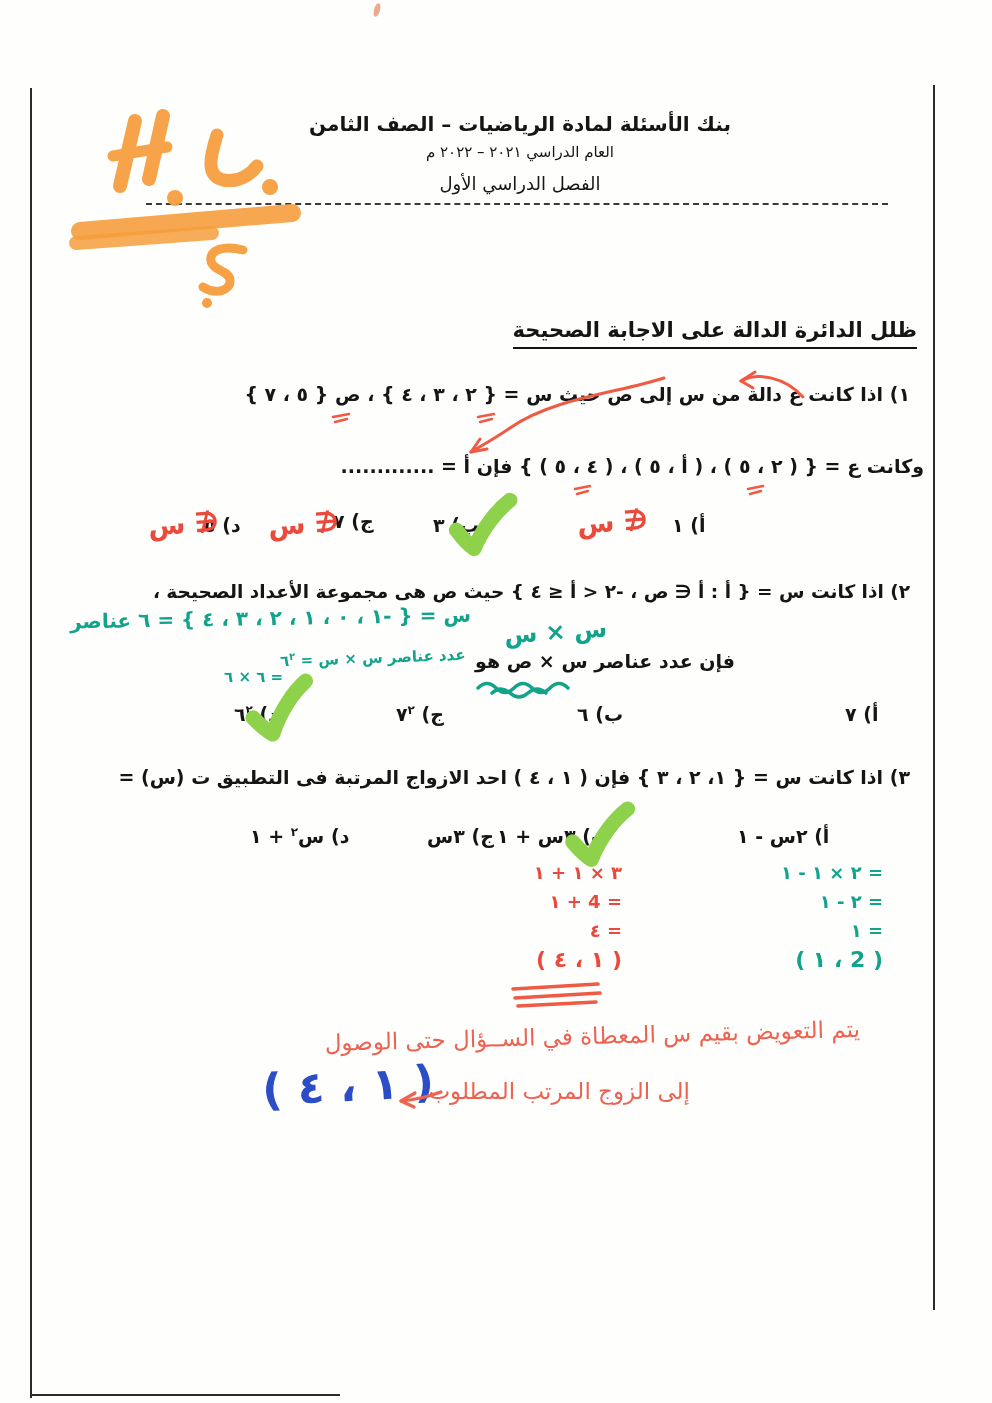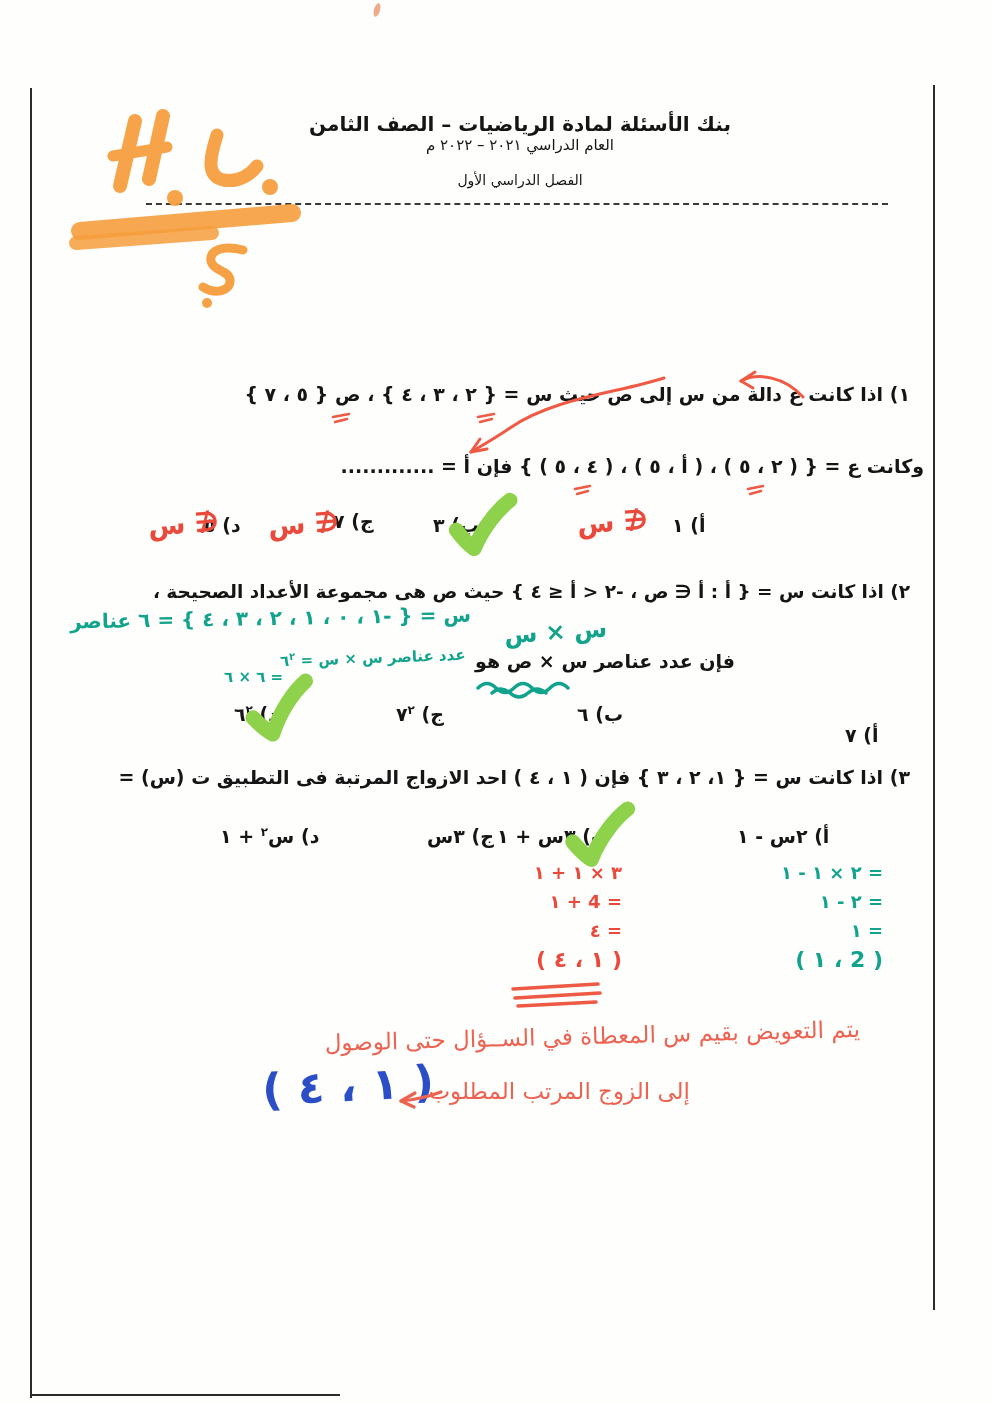--- a/index.html
+++ b/index.html
@@ -2,22 +2,22 @@
 <html lang="ar"><head>
 <meta charset="utf-8">
 <style>
   html,body{margin:0;padding:0;background:#ffffff;}
   #page{position:relative;width:992px;height:1403px;background:#fefefd;overflow:hidden;
         font-family:"DejaVu Sans",sans-serif;color:#151515;}
   .abs{position:absolute;white-space:nowrap;}
   .rtl{direction:rtl;unicode-bidi:embed;}
   .hdr{left:150px;top:112px;width:740px;text-align:center;direction:rtl;}
   .hdr .h1{font-size:20px;font-weight:bold;letter-spacing:.5px;}
-  .hdr .h2{font-size:15px;}
-  .hdr .h3{font-size:14px;margin-top:18px;}
+  .hdr .h2{font-size:15px;margin-top:7px;}
+  .hdr .h3{font-size:18px;margin-top:12px;}
   .dashline{left:146px;top:203px;width:742px;height:0;border-top:2px dashed #3a3a3a;}
   .sectitle{right:75px;top:318px;font-size:21px;font-weight:bold;
             border-bottom:2px solid #141414;padding-bottom:5px;}
   .qline{font-size:19px;font-weight:bold;}
   .opt{font-size:19px;font-weight:bold;direction:rtl;}
   .opt sup{font-size:12px;}
   .redink{color:#ea4a3b;font-weight:bold;}
   .tealink{color:#12a38d;font-weight:bold;}
   .blueink{color:#2b4ec6;font-weight:bold;}
   .hand{transform:rotate(-4deg);}
@@ -35,20 +35,21 @@
   <div class="frame" style="left:933px;top:85px;width:2px;height:1225px;"></div>
   <div class="frame" style="left:30px;top:1394px;width:310px;height:2px;"></div>
 
   <div class="abs hdr">
     <div class="h1">بنك الأسئلة لمادة الرياضيات – الصف الثامن</div>
     <div class="h2">العام الدراسي ٢٠٢١ – ٢٠٢٢ م</div>
     <div class="h3">الفصل الدراسي الأول</div>
   </div>
   <div class="abs dashline"></div>
 
+  <div class="abs sectitle rtl">ظلل الدائرة الدالة على الاجابة الصحيحة</div>
 
   <div class="abs qline rtl" style="right:82px;top:383px;">١) اذا كانت ع دالة من س إلى ص حيث س = { ٢ ، ٣ ، ٤ } ، ص { ٥ ، ٧ }</div>
   <div class="abs qline rtl" style="right:68px;top:455px;">وكانت ع = { ( ٢ ، ٥ ) ، ( أ ، ٥ ) ، ( ٤ ، ٥ ) } فإن أ = .............</div>
 
   <div class="abs opt" style="left:672px;top:514px;">
     <span>أ)</span> <span>١</span>
   </div>
   <div class="abs redink hand rtl" style="left:577px;top:506px;font-size:27px;">∉ س</div>
   <div class="abs opt" style="left:433px;top:514px;">
     <span>ب)</span> <span>٣</span>
@@ -64,21 +65,21 @@
 
   <div class="abs qline rtl" style="right:82px;top:581px;font-size:18.5px;">٢) اذا كانت س = { أ : أ ∈ ص ، -٢ &lt; أ ≤ ٤ } حيث ص هى مجموعة الأعداد الصحيحة ،</div>
   <div class="abs tealink rtl" style="left:70px;top:606px;font-size:20px;transform:rotate(-1deg);">س = { -١ ، ٠ ، ١ ، ٢ ، ٣ ، ٤ } = ٦ عناصر</div>
   <div class="abs tealink" style="left:504px;top:618px;font-size:24px;transform:rotate(-4deg);">س × س</div>
   <div class="abs qline rtl" style="left:475px;top:650px;">فإن عدد عناصر س × ص هو</div>
   <div class="abs tealink rtl" style="left:280px;top:648px;font-size:15px;transform:rotate(-2deg);">
     <span>عدد عناصر س × س = ٦</span><sup style="font-size:10px;">٢</sup>
   </div>
   <div class="abs tealink rtl" style="left:224px;top:668px;font-size:15px;">= ٦ × ٦</div>
 
-  <div class="abs opt" style="left:845px;top:724px;">
+  <div class="abs opt" style="left:845px;top:703px;">
     <span>أ)</span> <span>٧</span>
   </div>
   <div class="abs opt" style="left:577px;top:703px;">
     <span>ب)</span> <span>٦</span>
   </div>
   <div class="abs opt" style="left:396px;top:703px;">
     <span>ج)</span> <span>٧</span><sup>٢</sup>
   </div>
   <div class="abs opt" style="left:234px;top:703px;">
     <span>د)</span> <span>٦</span><sup>٢</sup>
@@ -88,21 +89,21 @@
 
   <div class="abs opt" style="left:737px;top:825px;">
     <span>أ)</span> <span>٢س - ١</span>
   </div>
   <div class="abs opt" style="left:497px;top:825px;">
     <span>ب)</span> <span>٣س + ١</span>
   </div>
   <div class="abs opt" style="left:427px;top:825px;">
     <span>ج)</span> <span>٣س</span>
   </div>
-  <div class="abs opt" style="left:220px;top:825px;text-align:center;">
+  <div class="abs opt" style="left:250px;top:825px;text-align:center;">
     <span>د)</span> <span>س</span><sup>٢</sup> <span>+ ١</span>
   </div>
 
   <div class="abs tealink workcol" style="left:753px;top:858px;width:130px;">
     <div>= ٢ × ١ - ١</div>
     <div>= ٢ - ١</div>
     <div>= ١</div>
     <div class="pair">( 2 ، ١ )</div>
   </div>
 

